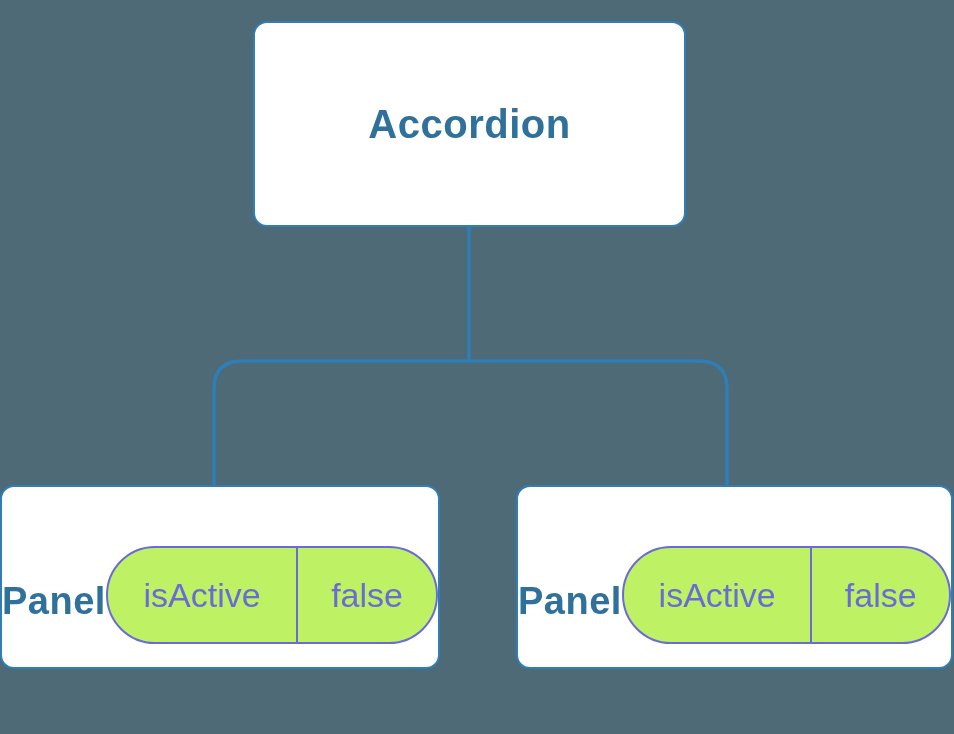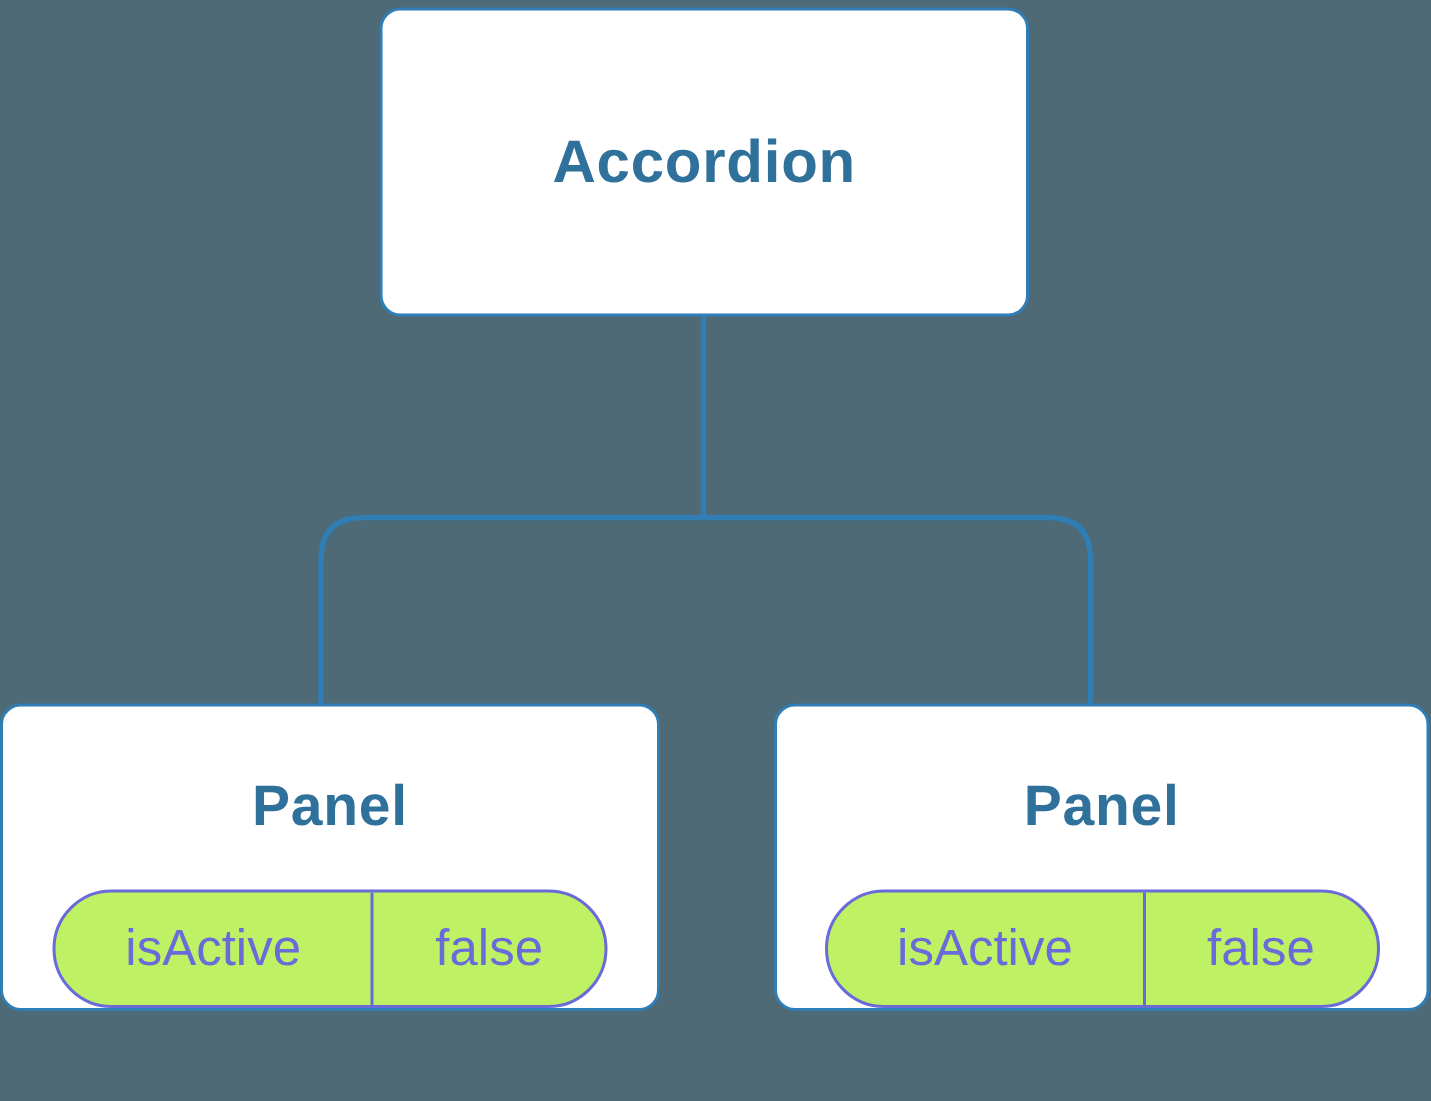--- a/index.html
+++ b/index.html
@@ -14,20 +14,21 @@
     width: 954px;
     height: 734px;
     background: var(--background);
     font-family: "Liberation Sans", sans-serif;
     position: relative;
     overflow: hidden;
   }
   .canvas {
     position: absolute;
     inset: 0;
+    margin-top: 16px;
   }
   svg.connectors {
     position: absolute;
     left: 0; top: 0;
     width: 954px; height: 734px;
     display: block;
   }
   .node {
     position: absolute;
     background: #ffffff;
@@ -42,23 +43,22 @@
     justify-content: center;
   }
   .root-label {
     font-size: 40px;
     font-weight: 600;
     letter-spacing: 0.5px;
     color: var(--title-text);
   }
   .node-panel {
     top: 469px;
-    height: 205px;
+    height: 184px;
     display: flex;
-    flex-direction: column;
     align-items: center;
   }
   .node-panel.left  { left: 0px;   width: 440px; }
   .node-panel.right { left: 516px; width: 437px; }
   .panel-label {
     margin-top: 48px;
     line-height: 1;
     font-size: 38px;
     font-weight: 600;
     letter-spacing: 0.5px;

